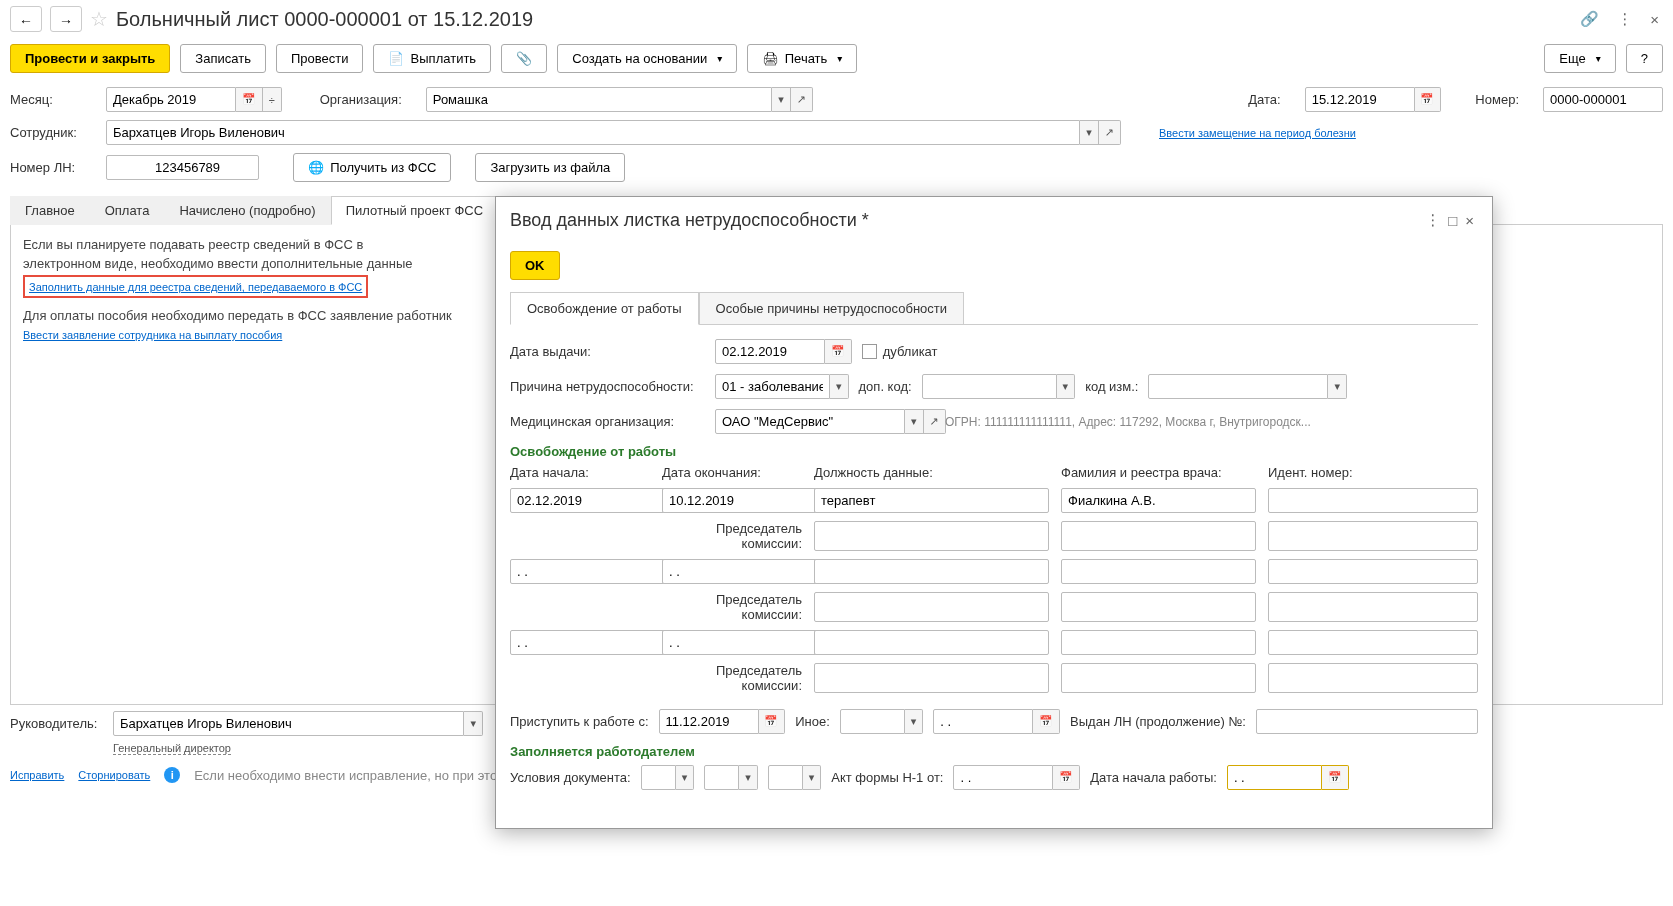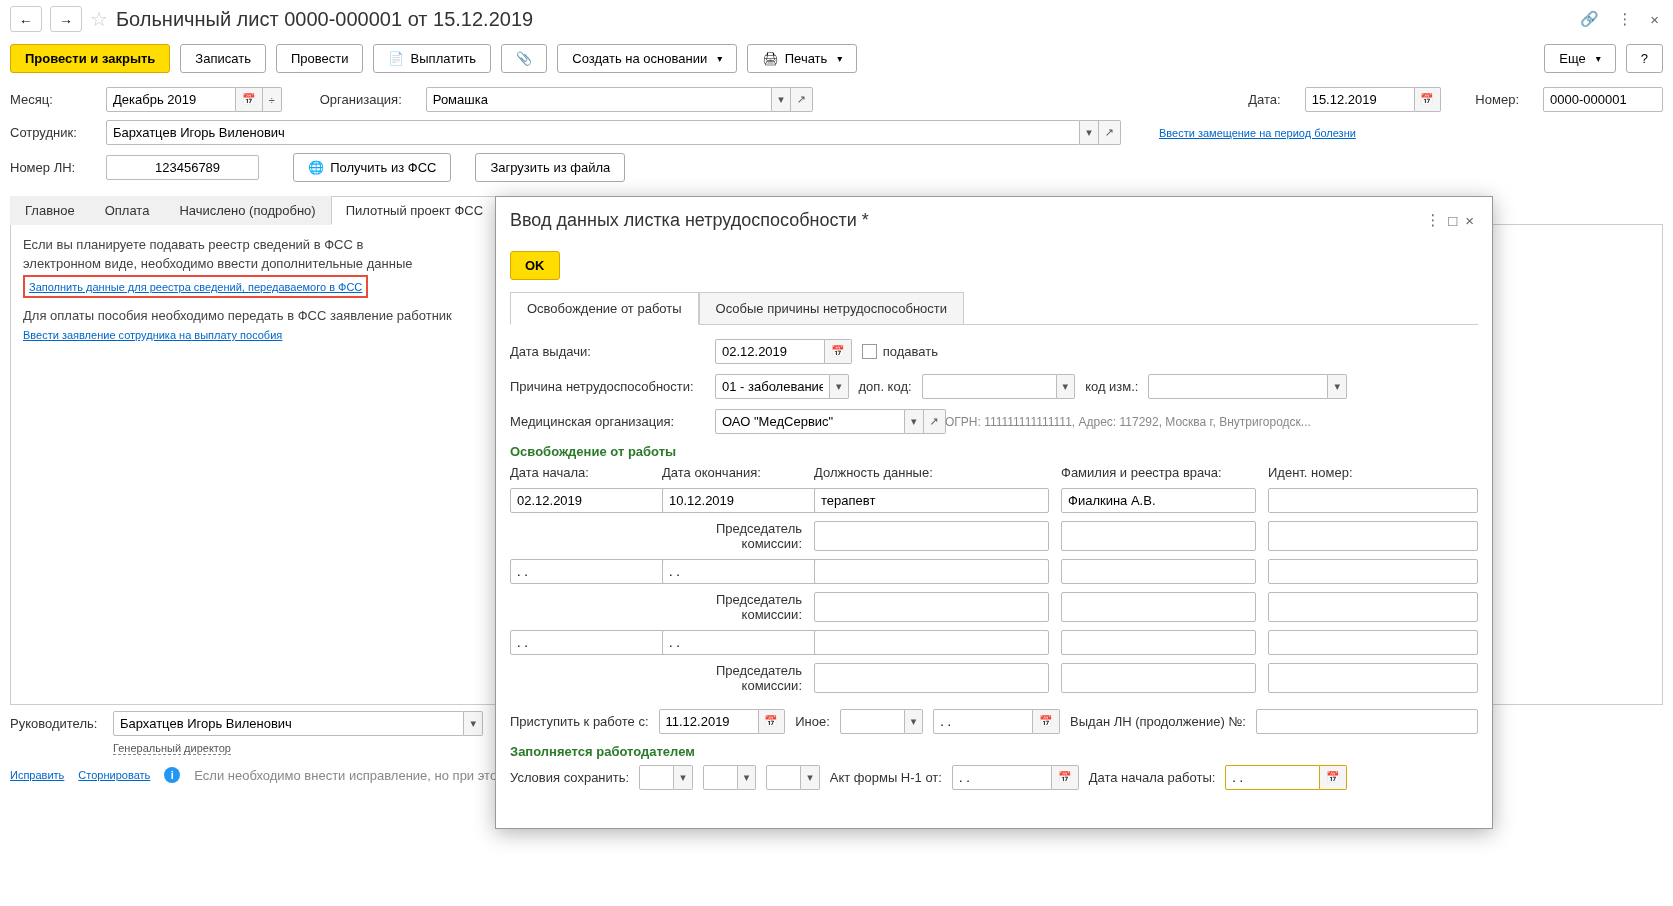--- a/index.html
+++ b/index.html
@@ -189,21 +189,21 @@
     </div>
     <div class="modal-content">
       <div class="m-row">
         <span class="label" style="width:195px">Дата выдачи:</span>
         <div class="input-group">
             <input class="input" style="width: 110px;" value="02.12.2019">
             <span class="ig-btn">📅</span>
           </div>
         <label class="checkbox">
             <span class="checkbox-box"></span>
-            <span>подавать</span>
+            <span>дубликат</span>
           </label>
       </div>
       <div class="m-row">
         <span class="label" style="width:195px">Причина нетрудоспособности:</span>
         <div class="input-group">
             <input class="input" style="width: 115px;" value="01 - заболевание">
             <span class="ig-btn">▾</span>
           </div>
         <span class="label">доп. код:</span>
         <div class="input-group">
@@ -319,21 +319,21 @@
         <div class="input-group">
             <input class="input" style="width: 100px;" value=". .">
             <span class="ig-btn">📅</span>
           </div>
         <span class="label">Выдан ЛН (продолжение) №:</span>
         <input class="input" style="flex: 1 1 0%;">
       </div>
 
       <div class="section-title">Заполняется работодателем</div>
       <div class="m-row">
-        <span class="label">Условия сохранить:</span>
+        <span class="label">Условия документа:</span>
         <div class="input-group">
             <input class="input" style="width: 35px;">
             <span class="ig-btn">▾</span>
           </div>
         <div class="input-group">
             <input class="input" style="width: 35px;">
             <span class="ig-btn">▾</span>
           </div>
         <div class="input-group">
             <input class="input" style="width: 35px;">

